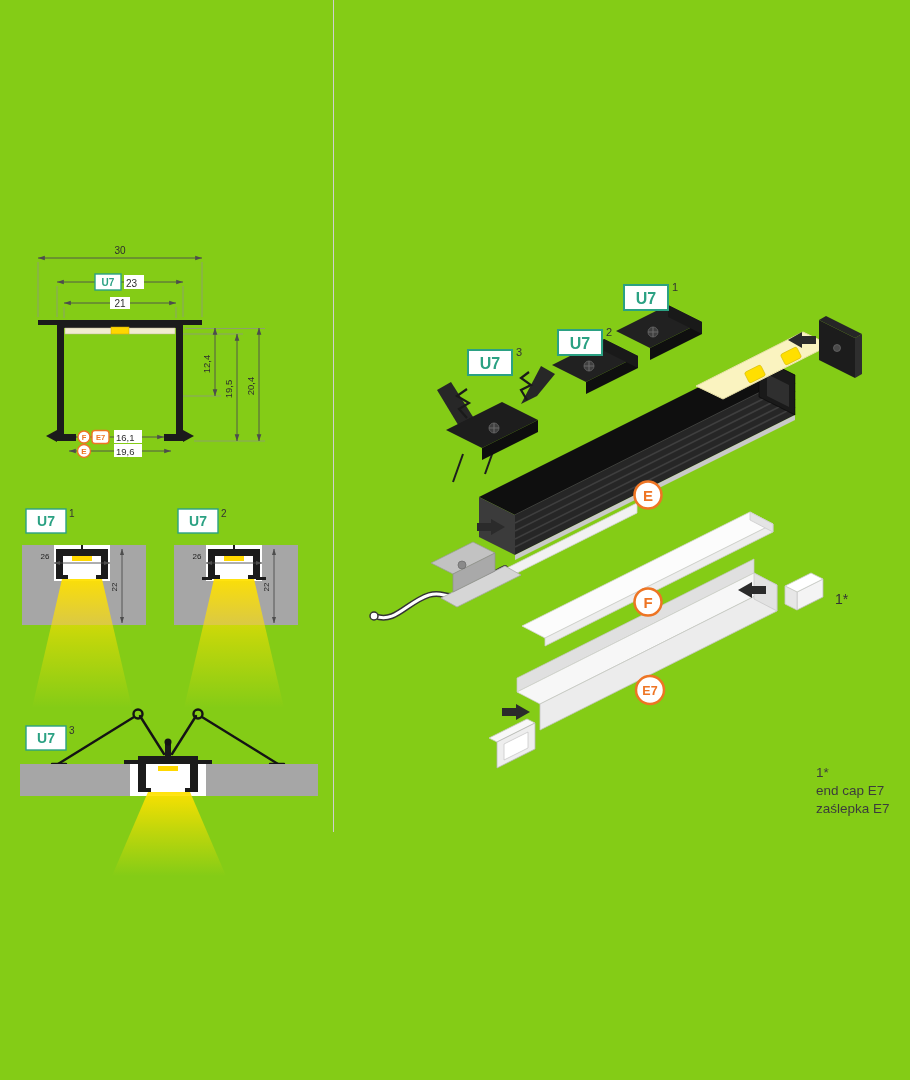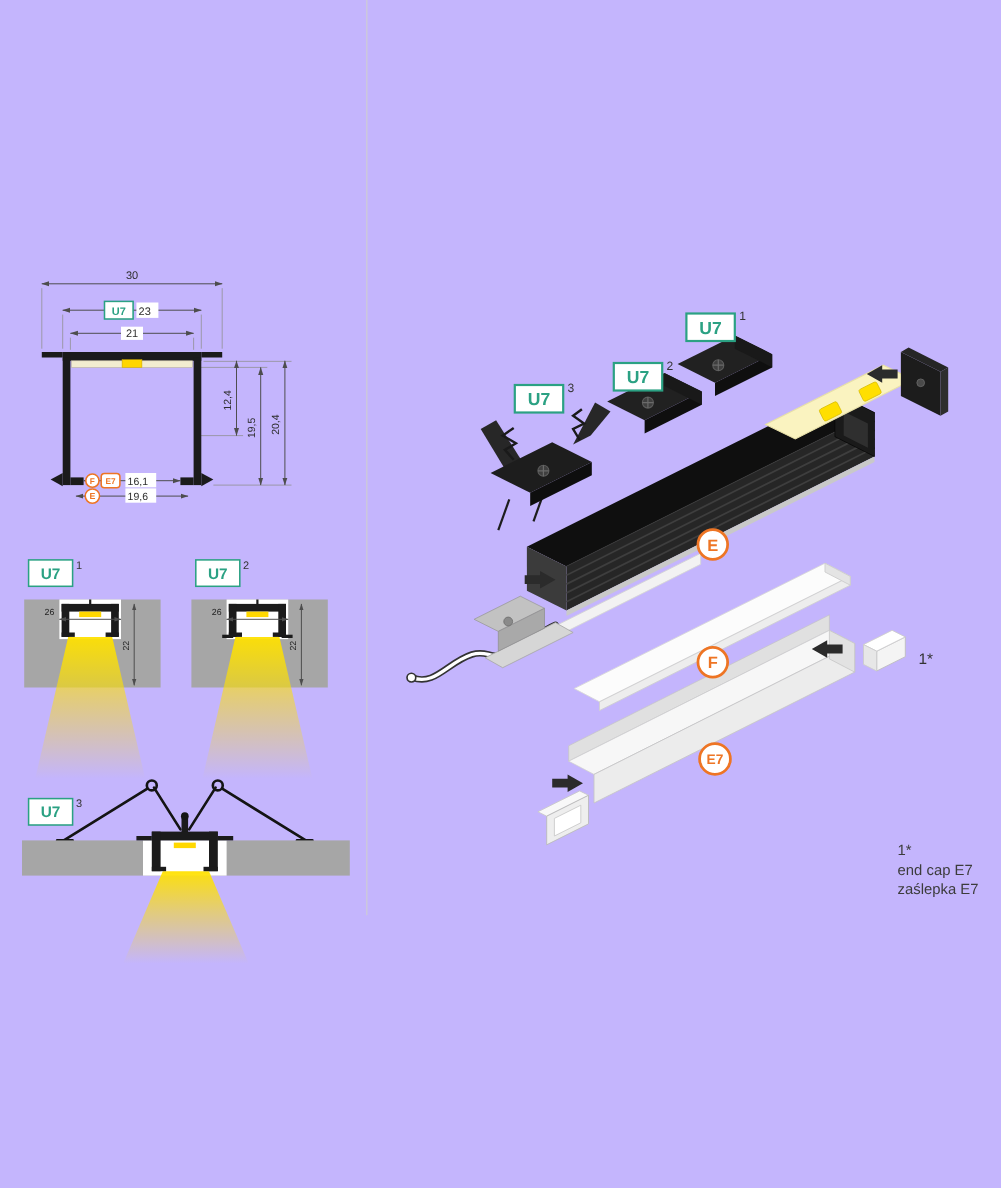--- a/index.html
+++ b/index.html
@@ -1,16 +1,16 @@
 <!DOCTYPE html>
 <html><head>
 <meta charset="utf-8">
 <style>
   html,body{margin:0;padding:0;background:#fff;}
-  .page{position:relative;width:910px;height:1080px;background:#c4b5fd;overflow:hidden;
+  .page{position:relative;width:910px;height:1080px;background:#84cc16;overflow:hidden;
         font-family:"Liberation Sans","DejaVu Sans",sans-serif;}
   .abs{position:absolute;}
   svg{display:block;}
   svg text{font-family:"Liberation Sans","DejaVu Sans",sans-serif;}
   .dim-line{stroke:#4d4d4d;stroke-width:0.9;fill:none;}
   .ext-line{stroke:#8f8f8f;stroke-width:0.7;fill:none;}
   .dim-txt{font-size:10px;fill:#2e2e2e;text-anchor:middle;}
   .dim-txt-s{font-size:8px;fill:#222;text-anchor:middle;}
   .u7-box{fill:#fff;stroke:#2ba183;stroke-width:1.4;}
   .u7-box-lg{fill:#fff;stroke:#2ba183;stroke-width:2;}

